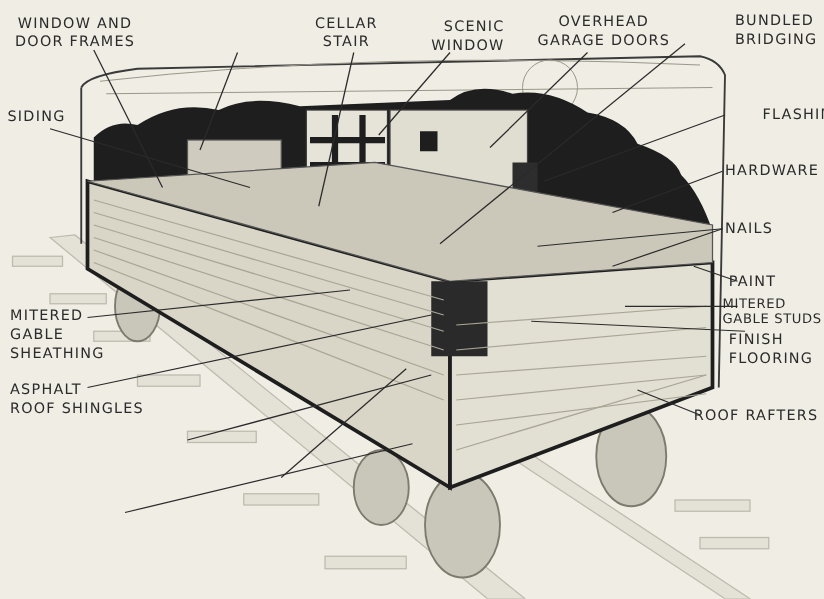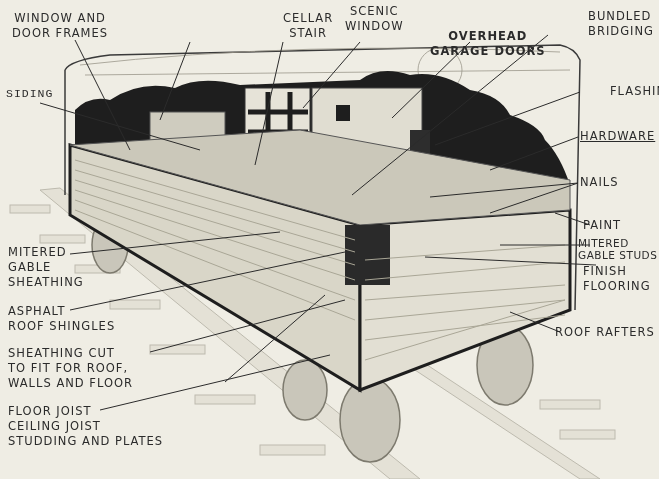--- a/index.html
+++ b/index.html
@@ -107,42 +107,36 @@
     <line x1="70" y1="254" x2="280" y2="232"></line>
     <line x1="70" y1="310" x2="345" y2="252"></line>
     <line x1="150" y1="352" x2="345" y2="300"></line>
     <line x1="100" y1="410" x2="330" y2="355"></line>
     <line x1="225" y1="382" x2="325" y2="295"></line>
   </g>
 </svg>
 
 <div class="label center" style="left:12px;top:11px;">WINDOW AND
 DOOR FRAMES</div>
-<div class="label center" style="left:283px;top:11px;">CELLAR
+<div class="label center" style="left:252px;top:11px;">CELLAR
 STAIR</div>
-<div class="label center" style="left:345px;top:4px;">SCENIC
+<div class="label center" style="left:345px;top:14px;text-align:right;">SCENIC
 WINDOW</div>
-<div class="label center" style="left:430px;top:29px;font-weight:bold;">OVERHEAD
+<div class="label center" style="left:430px;top:10px;">OVERHEAD
 GARAGE DOORS</div>
 <div class="label" style="left:548px;top:9px;margin-left:40px;">BUNDLED
 BRIDGING</div>
-<div class="label" style="left:6px;top:86px;font-family:Liberation Mono, monospace;">SIDING</div>
+<div class="label" style="left:6px;top:86px;">SIDING</div>
 <div class="label" style="left:582px;top:84px;margin-left:28px;">FLASHING</div>
-<div class="label" style="left:580px;top:129px;text-decoration:underline;">HARDWARE</div>
+<div class="label" style="left:580px;top:129px;">HARDWARE</div>
 <div class="label" style="left:580px;top:175px;">NAILS</div>
 <div class="label" style="left:583px;top:218px;">PAINT</div>
 <div class="label small" style="left:578px;top:237px;">MITERED
 GABLE STUDS</div>
 <div class="label" style="left:555px;top:325px;">ROOF RAFTERS</div>
 <div class="label" style="left:583px;top:264px;">FINISH
 FLOORING</div>
 <div class="label" style="left:8px;top:245px;">MITERED
 GABLE
 SHEATHING</div>
 <div class="label" style="left:8px;top:304px;">ASPHALT
 ROOF SHINGLES</div>
-<div class="label" style="left:8px;top:346px;">SHEATHING CUT
-TO FIT FOR ROOF,
-WALLS AND FLOOR</div>
-<div class="label" style="left:8px;top:404px;">FLOOR JOIST
-CEILING JOIST
-STUDDING AND PLATES</div>
 </div>
 
 </body></html>

